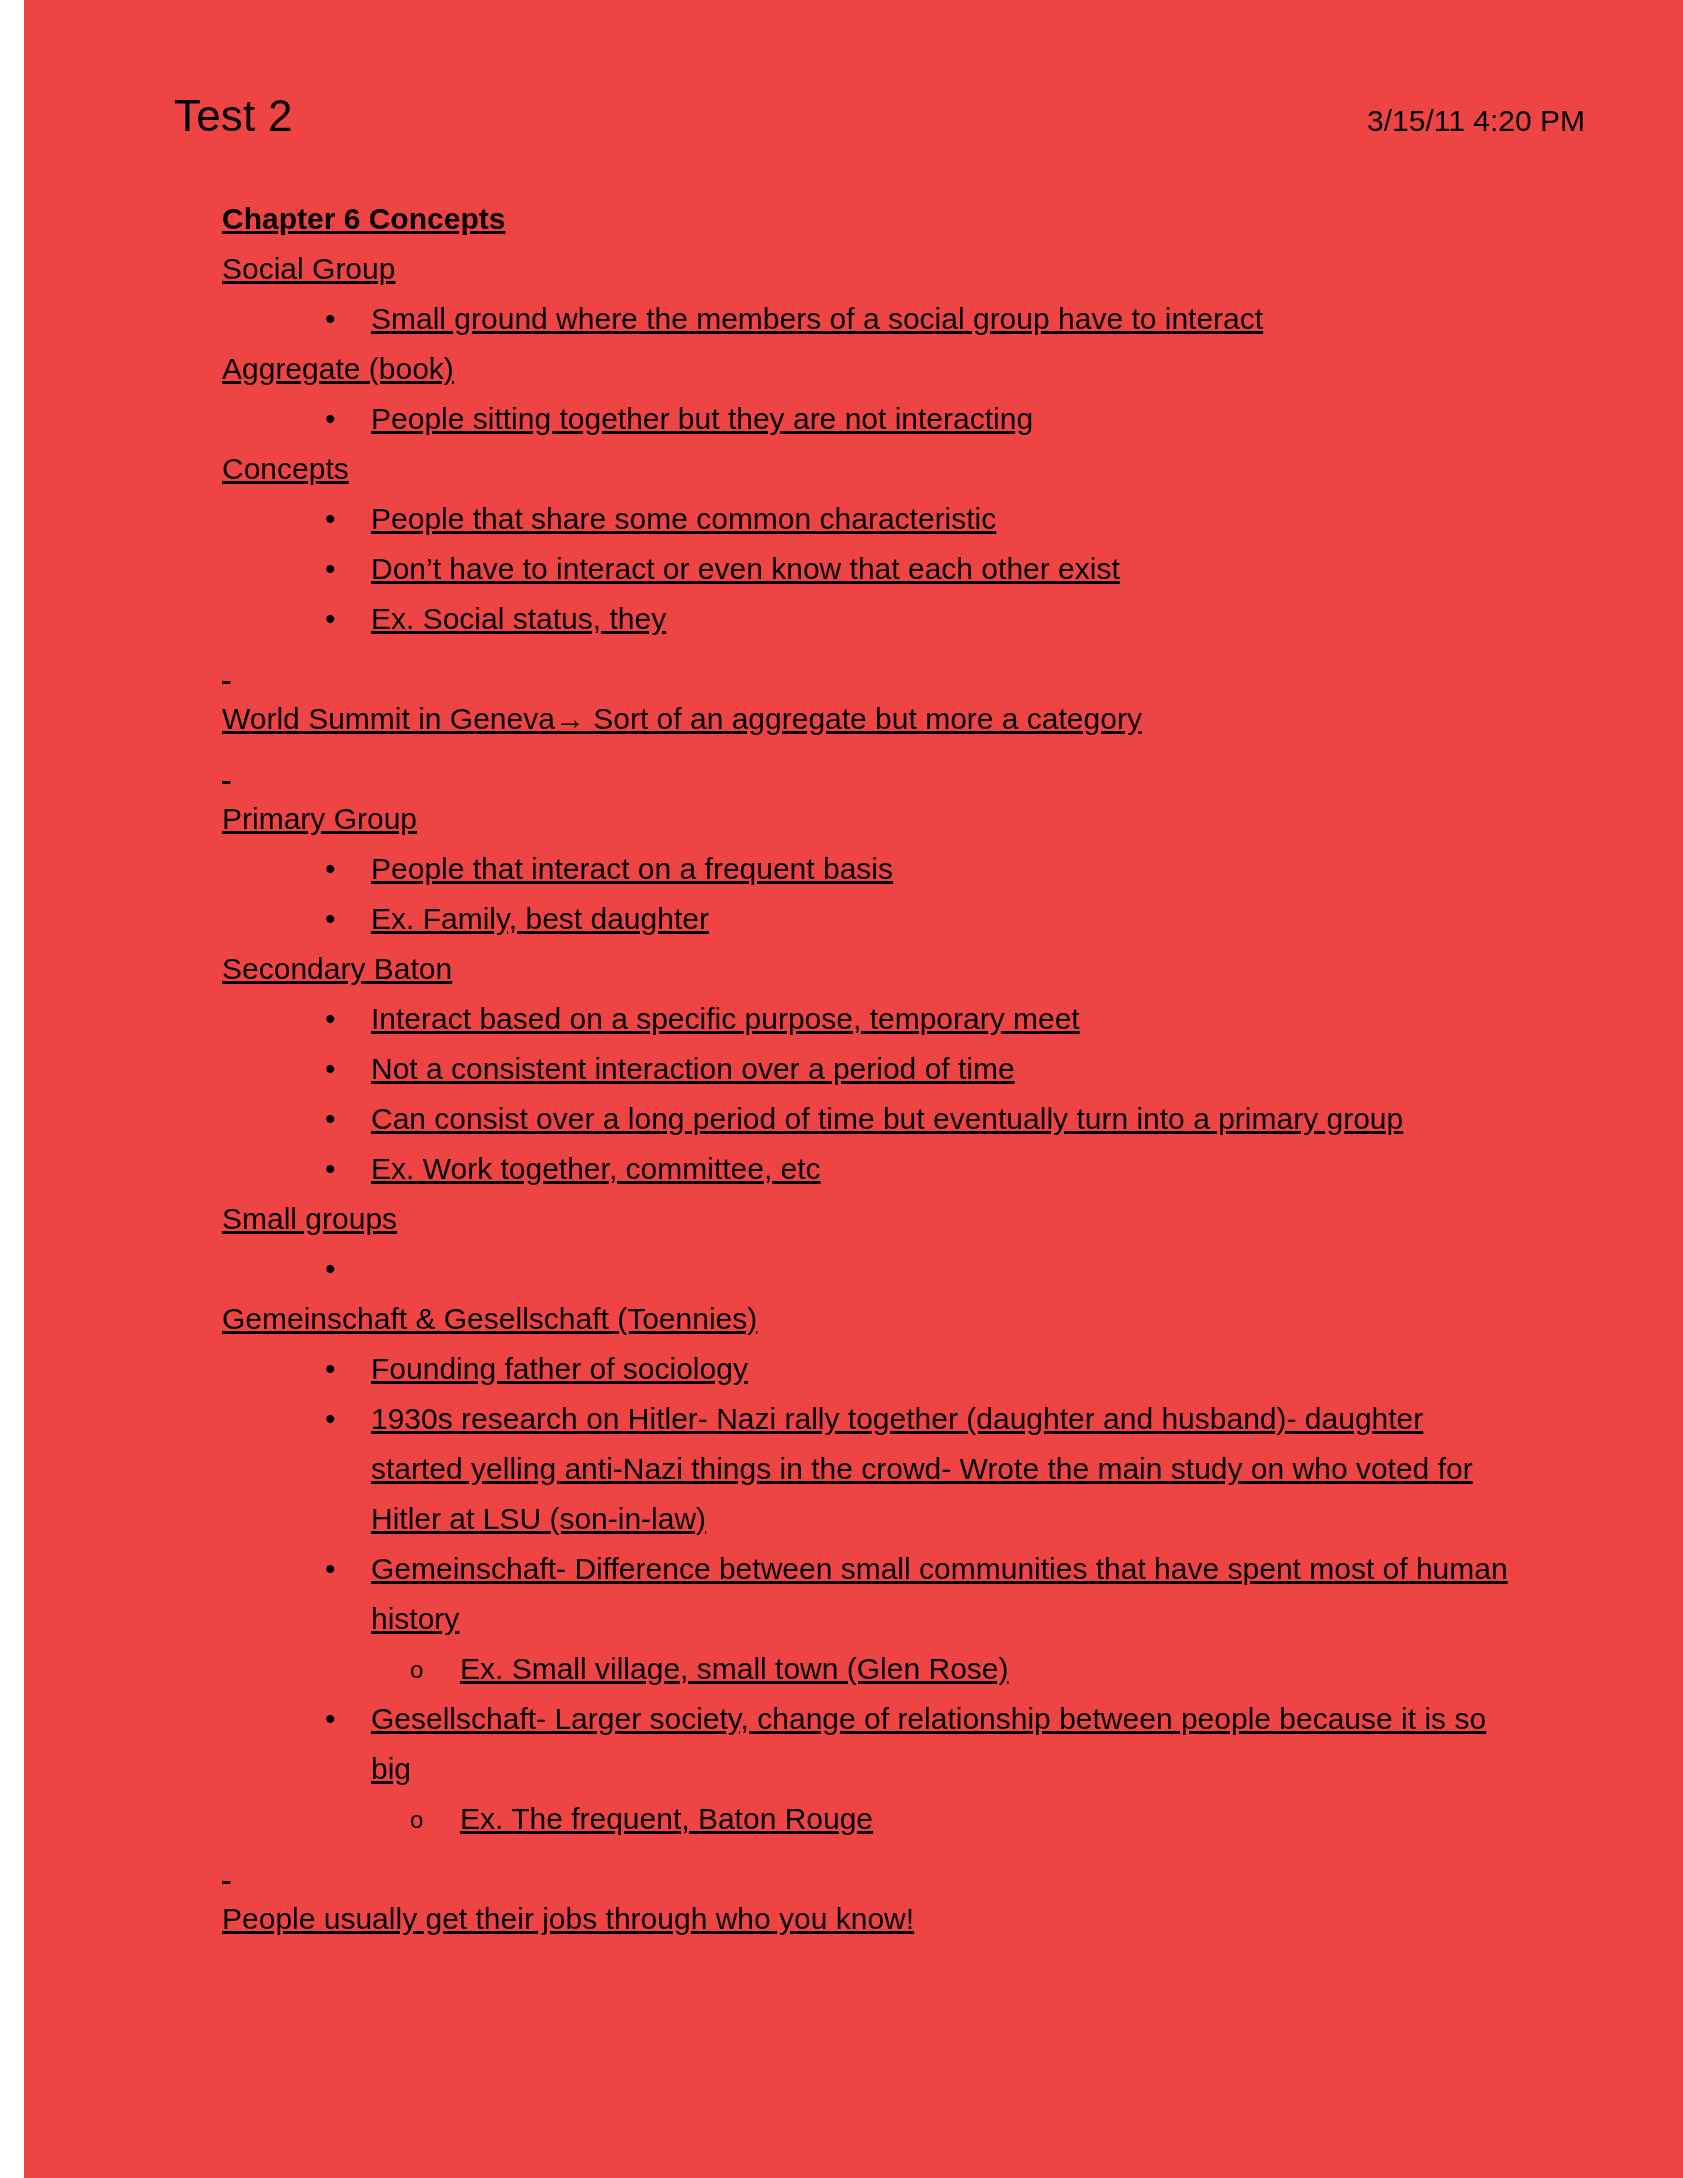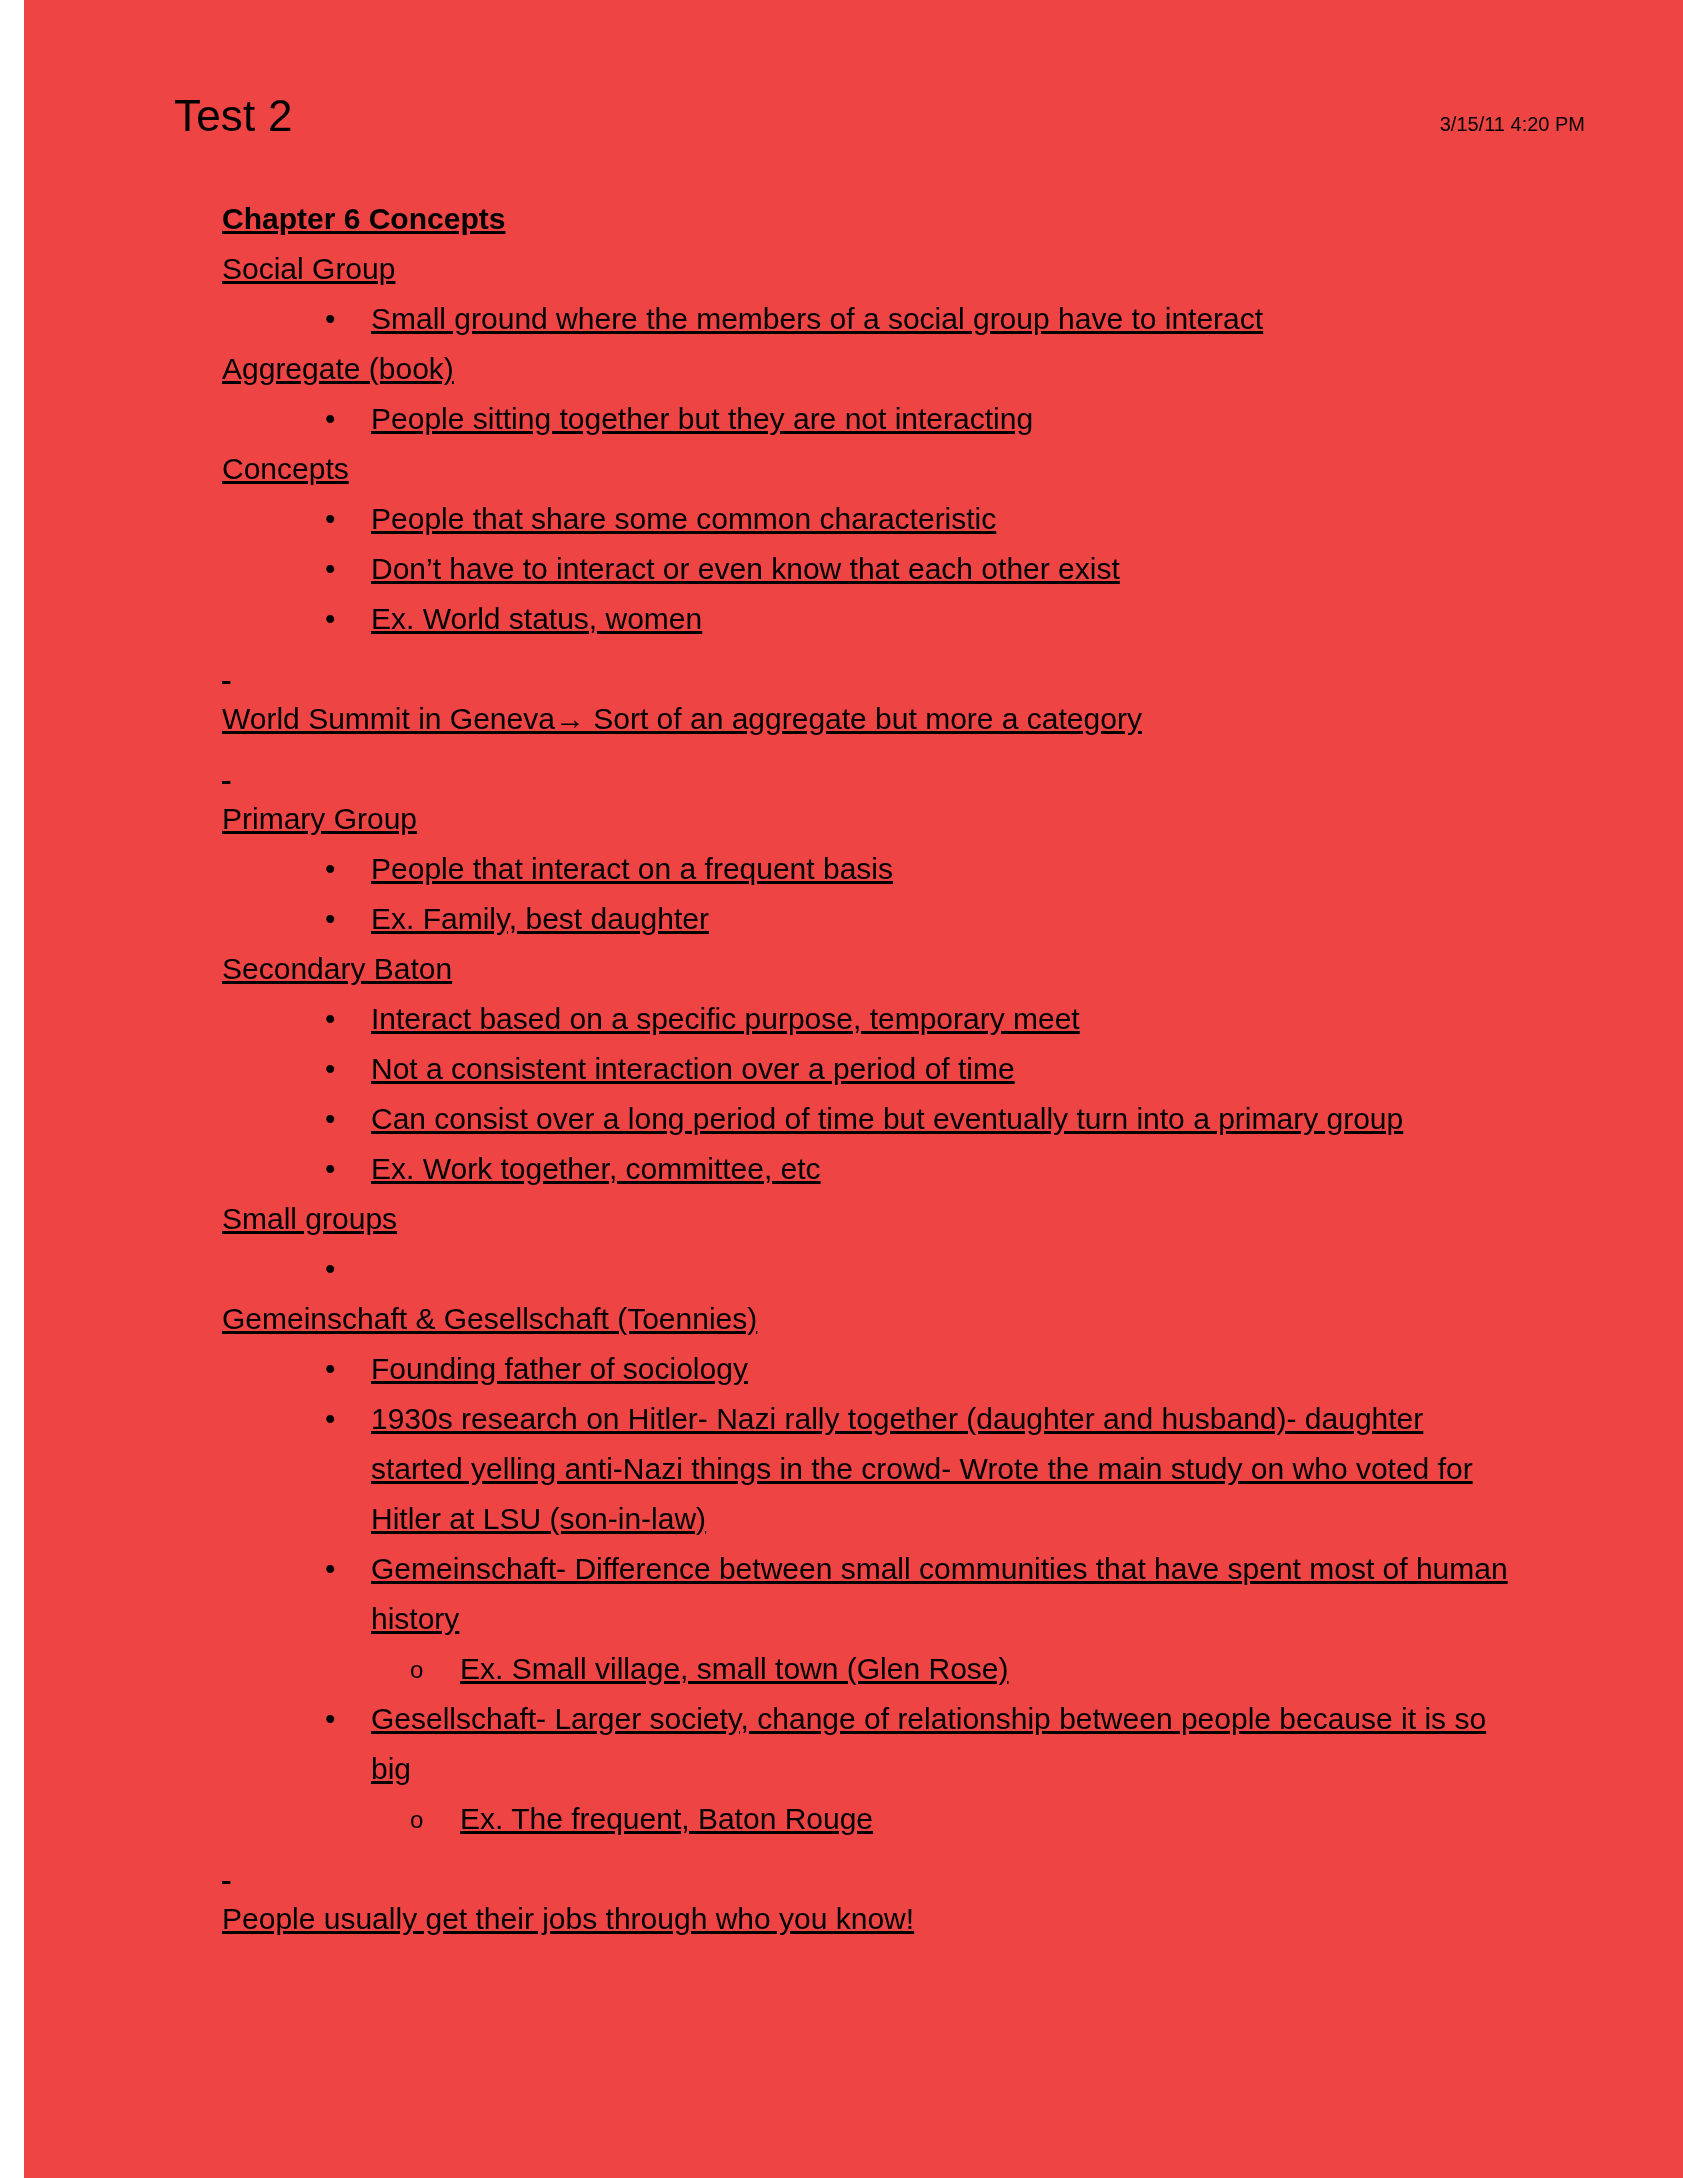--- a/index.html
+++ b/index.html
@@ -37,21 +37,21 @@
     justify-content: space-between;
   }
   .doc-title {
     font-size: 44px;
     font-weight: 400;
     line-height: 1.0;
     letter-spacing: 0.2px;
     white-space: nowrap;
   }
   .doc-date {
-    font-size: 20px;
+    font-size: 30px;
     font-weight: 400;
     line-height: 1.0;
     white-space: nowrap;
   }
 
   
   .doc-body {
     position: absolute;
     top: 194px;
     left: 198px;
@@ -132,21 +132,21 @@
 
   <div class="doc-body" id="doc-body">
       <div class="blk line-h">Chapter 6 Concepts</div>
       <div class="blk line-0">Social Group</div>
       <div class="blk bul-1"><span class="mk">•</span><span class="tx">Small ground where the members of a social group have to interact</span></div>
       <div class="blk line-0">Aggregate (book)</div>
       <div class="blk bul-1"><span class="mk">•</span><span class="tx">People sitting together but they are not interacting</span></div>
       <div class="blk line-0">Concepts</div>
       <div class="blk bul-1"><span class="mk">•</span><span class="tx">People that share some common characteristic</span></div>
       <div class="blk bul-1"><span class="mk">•</span><span class="tx">Don’t have to interact or even know that each other exist</span></div>
-      <div class="blk bul-1"><span class="mk">•</span><span class="tx">Ex. World status, women</span></div>
+      <div class="blk bul-1"><span class="mk">•</span><span class="tx">Ex. Social status, they</span></div>
       <div class="blk line-blank"></div>
       <div class="blk line-0">World Summit in Geneva→ Sort of an aggregate but more a category</div>
       <div class="blk line-blank"></div>
       <div class="blk line-0">Primary Group</div>
       <div class="blk bul-1"><span class="mk">•</span><span class="tx">People that interact on a frequent basis</span></div>
       <div class="blk bul-1"><span class="mk">•</span><span class="tx">Ex. Family, best daughter</span></div>
       <div class="blk line-0">Secondary Baton</div>
       <div class="blk bul-1"><span class="mk">•</span><span class="tx">Interact based on a specific purpose, temporary meet</span></div>
       <div class="blk bul-1"><span class="mk">•</span><span class="tx">Not a consistent interaction over a period of time</span></div>
       <div class="blk bul-1"><span class="mk">•</span><span class="tx">Can consist over a long period of time but eventually turn into a primary group</span></div>

